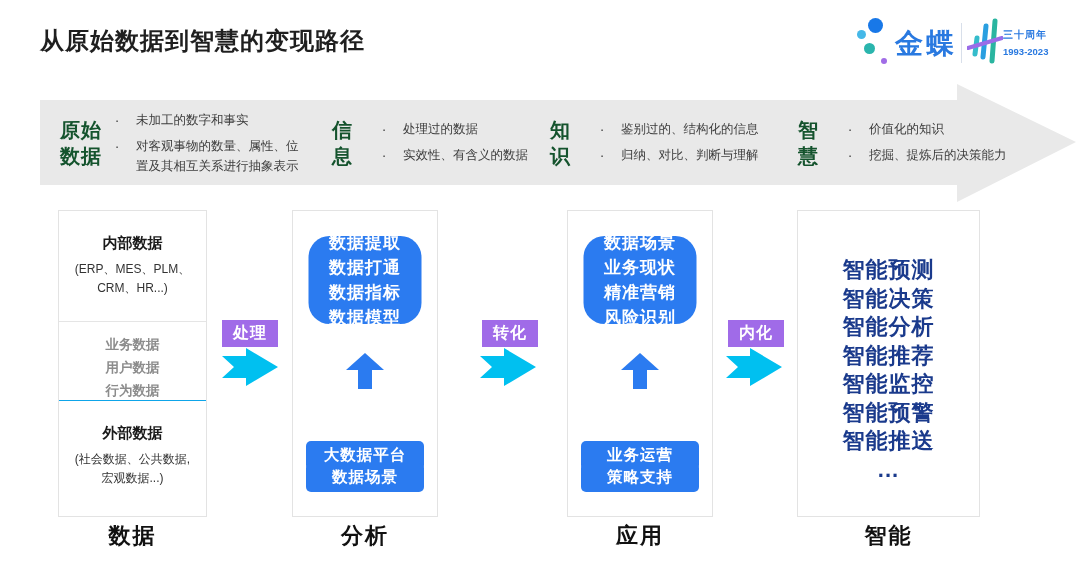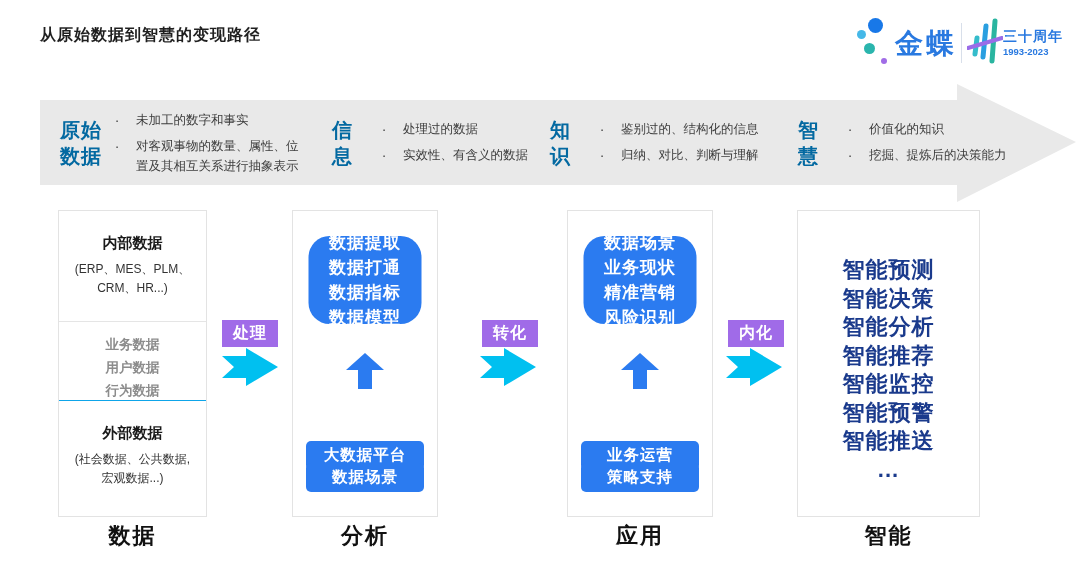--- a/index.html
+++ b/index.html
@@ -10,37 +10,37 @@
     --banner-gray:#E9E9E9;
     --brand-blue:#2979E0;
   }
   *{margin:0;padding:0;box-sizing:border-box;}
   html,body{background:#fff;}
   body{font-family:"Liberation Sans","DejaVu Sans",sans-serif;}
   .canvas{position:relative;width:1080px;height:562px;background:#fff;overflow:hidden;}
   .pre{white-space:pre-line;}
 
   
-  .title{position:absolute;left:40px;top:25px;font-size:16px;font-weight:bold;color:#1f1f1f;letter-spacing:1px;}
+  .title{position:absolute;left:40px;top:25px;font-size:24px;font-weight:bold;color:#1f1f1f;letter-spacing:1px;}
   .logo{position:absolute;left:855px;top:16px;width:210px;height:56px;}
   .dot{position:absolute;border-radius:50%;}
   .dot-big{left:13px;top:2px;width:15px;height:15px;background:#1878E8;}
   .dot-cyan{left:2px;top:14px;width:9px;height:9px;background:#45B8E8;}
   .dot-teal{left:9px;top:27px;width:11px;height:11px;background:#2AB5AD;}
   .dot-purple{left:26px;top:42px;width:6px;height:6px;background:#A06CE6;}
   .brand{position:absolute;left:40px;top:9px;font-size:28px;font-weight:bold;color:var(--brand-blue);letter-spacing:3px;}
   .logo-divider{position:absolute;left:106px;top:7px;width:1px;height:40px;background:#D8DFEA;}
   .ann-mark{position:absolute;left:112px;top:1px;}
-  .ann-text{position:absolute;left:148px;top:12px;font-size:14px;font-weight:bold;color:var(--brand-blue);letter-spacing:1px;}
+  .ann-text{position:absolute;left:148px;top:12px;font-size:10px;font-weight:bold;color:var(--brand-blue);letter-spacing:1px;}
   .ann-years{position:absolute;left:148px;top:30px;font-size:9.5px;font-weight:bold;color:var(--brand-blue);}
 
   
   .banner-svg{position:absolute;left:0;top:80px;}
   .stage{position:absolute;top:100px;height:85px;display:flex;align-items:center;}
-  .stage-term{font-size:20px;line-height:26px;font-weight:bold;color:#0369a1;margin-right:8px;letter-spacing:1px;}
+  .stage-term{font-size:20px;line-height:26px;font-weight:bold;color:#14532d;margin-right:8px;letter-spacing:1px;}
   .stage-term.wide-gap{margin-right:24px;}
   .stage-points{display:flex;flex-direction:column;gap:5px;}
   .point{display:flex;align-items:flex-start;}
   .bullet{width:14px;margin-right:12px;color:#444;font-size:14px;line-height:21px;text-align:center;}
   .point-text{font-size:12.5px;line-height:20px;color:#3d3d3d;}
 
   
   .col-box{position:absolute;top:210px;height:307px;background:#fff;border:1px solid #E3E3E3;}
   .sec1{height:111px;border-bottom:1px solid #E5E5E5;padding-top:23px;text-align:center;}
   .sec2{height:79px;border-bottom:1px solid #0ea5e9;padding-top:11px;text-align:center;}

